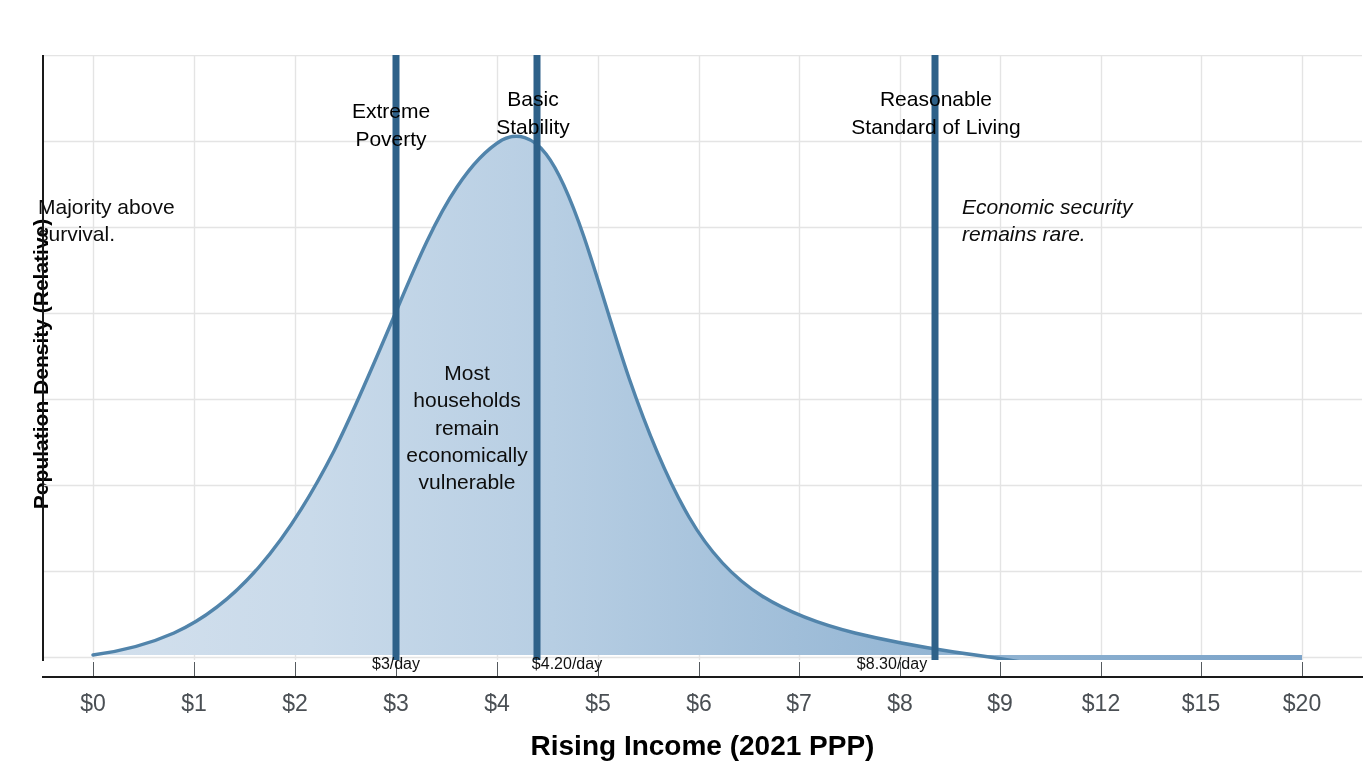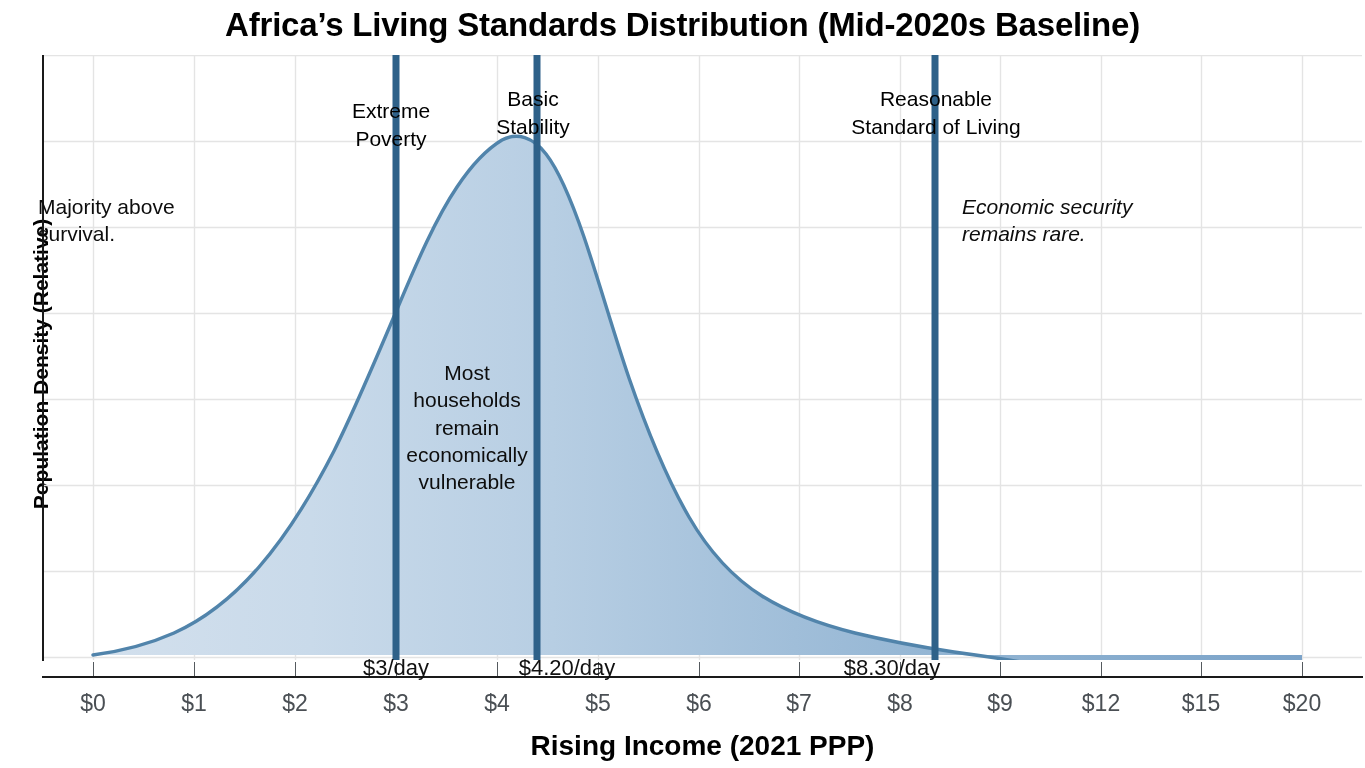--- a/index.html
+++ b/index.html
@@ -106,21 +106,21 @@
     line-height:1.32;
     color:#000;
     white-space:pre-line;
   }
 
   
   .marker-value{
     position:absolute;
     top:655px;
     transform:translateX(-50%);
-    font-size:22px;
+    font-size:16px;
     color:#111;
     background:rgba(255,255,255,0.0);
     white-space:nowrap;
   }
 
   
   .annot{
     position:absolute;
     font-size:21px;
     line-height:1.30;
@@ -129,21 +129,20 @@
   }
   .annot.left{text-align:right;}
   .annot.right{text-align:left;}
   .annot.center{text-align:center;transform:translateX(-50%);}
 </style>
 </head>
 <body>
 
 <div id="root">
 
-  <div class="chart-title">Africa’s Living Standards Distribution (Mid-2020s Baseline)</div>
 
   <div class="ylabel">Population Density (Relative)</div>
 
   <div class="plot">
     <svg viewBox="0 0 1319 605" preserveAspectRatio="none">
       <defs>
         <linearGradient id="areaGrad" x1="0" y1="0" x2="1" y2="0">
           <stop offset="0%" stop-color="#d3e0ed"></stop>
           <stop offset="18%" stop-color="#c9daea"></stop>
           <stop offset="38%" stop-color="#b7cee3"></stop>

